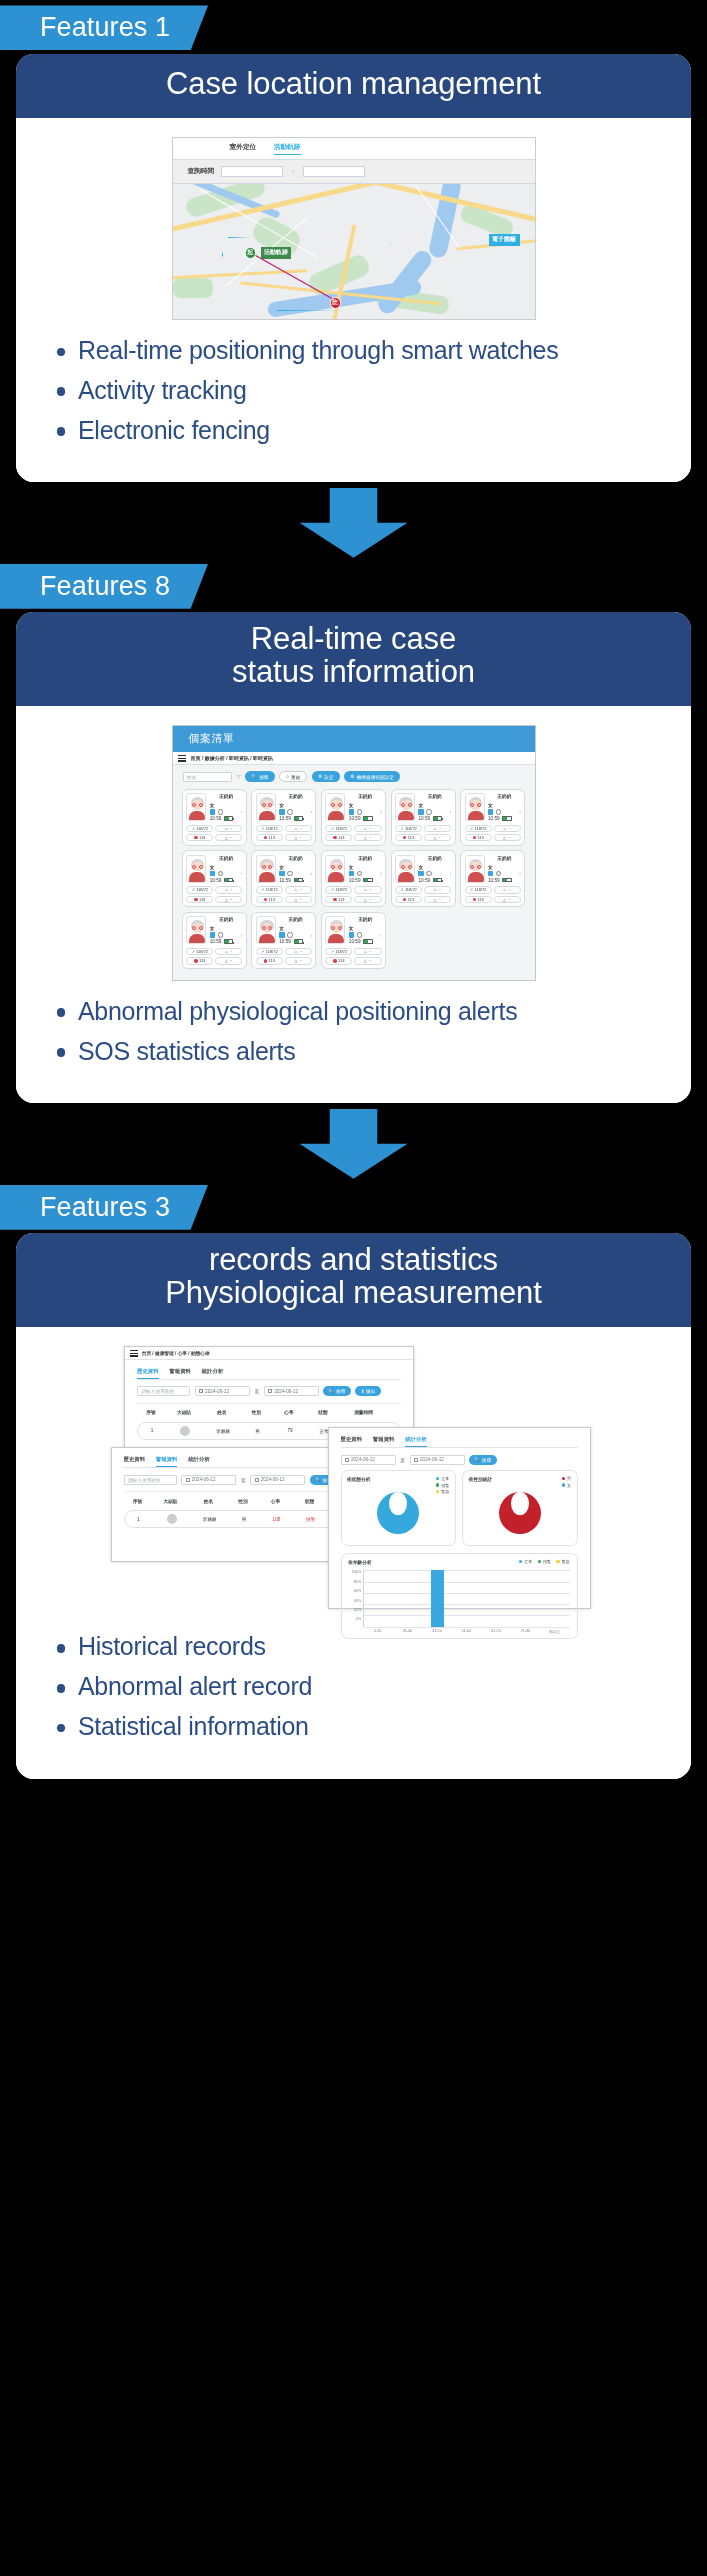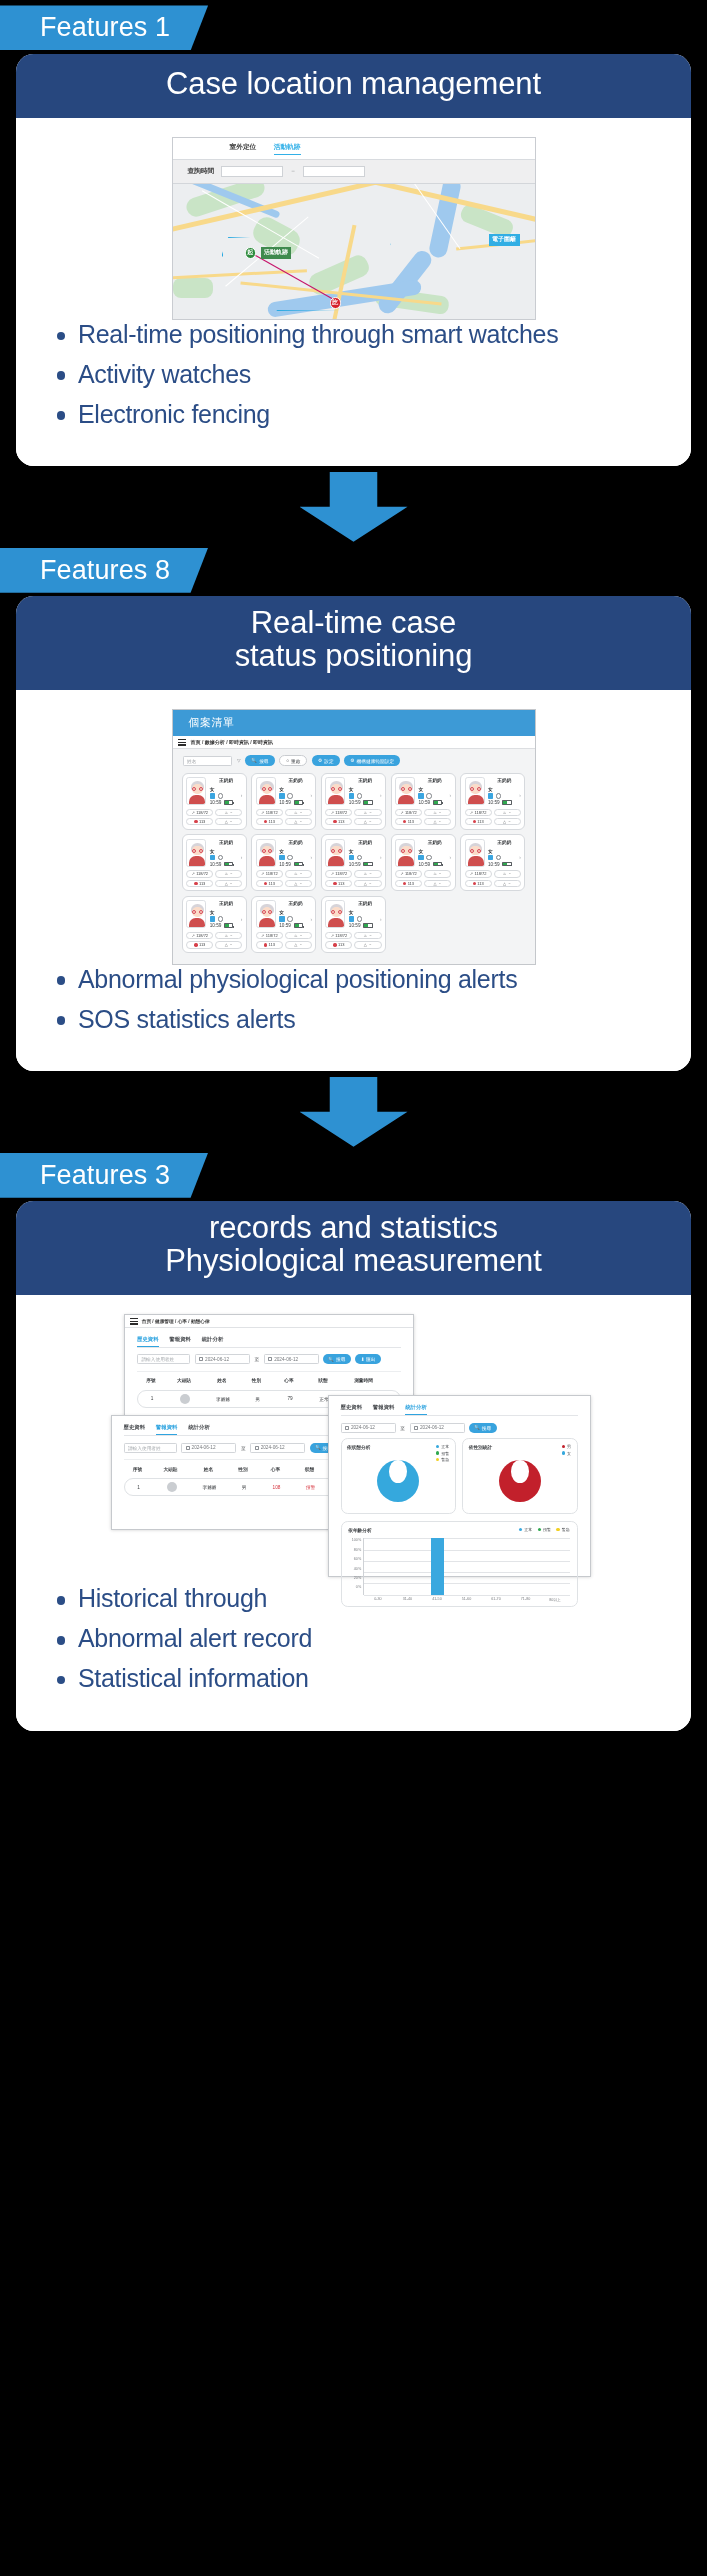--- a/index.html
+++ b/index.html
@@ -48,21 +48,21 @@
     font-weight: 400;
     letter-spacing: -0.1px;
   }
   .panel-head.two-line { padding-top: 10.8px; }
   .panel-body { background: #ffffff; padding: 19px 0 27px 0; }
 
   .shot-wrap { display: flex; justify-content: center; align-items: flex-end; }
 
   .bullets {
     list-style: none;
-    padding: 0 31px 0 38px;
+    padding: 16px 31px 0 38px;
     color: #2b4d86;
   }
   .bullets li {
     position: relative;
     font-size: 25px;
     line-height: 1.16;
     padding-left: 24px;
     margin-bottom: 10.8px;
     letter-spacing: -0.3px;
   }
@@ -395,39 +395,39 @@
             </svg>
             <div class="pin pin-start">起</div>
             <div class="pin pin-end">訖</div>
             <div class="track-lbl">活動軌跡</div>
           </div>
         </div>
       </div>
 
       <ul class="bullets">
         <li>Real-time positioning through smart watches</li>
-        <li>Activity watches</li>
+        <li>Activity tracking</li>
         <li>Electronic fencing</li>
       </ul>
     </div>
   </div>
 </div>
 
 <div class="arrow-wrap">
   <div class="arrow"></div>
 </div>
 
 <div class="feature-block">
   <div class="tag-wrap">
     <div class="tag">Features 8</div>
   </div>
   <div class="panel">
     <div class="panel-head two-line">
       <div>Real-time case</div>
-      <div>status positioning</div>
+      <div>status information</div>
     </div>
     <div class="panel-body">
 
       <div class="shot-wrap">
         <div class="shot-cases">
           <div class="cases-head">個案清單</div>
           <div class="cases-crumb">
             <span class="burger">
                 <i></i>
                 <i></i>
@@ -1149,20 +1149,20 @@
                     <div>80以上</div>
                   </div>
               </div>
             </div>
           </div>
 
         </div>
       </div>
 
       <ul class="bullets">
-        <li>Historical through</li>
+        <li>Historical records</li>
         <li>Abnormal alert record</li>
         <li>Statistical information</li>
       </ul>
     </div>
   </div>
 </div>
 
 
 </body></html>

